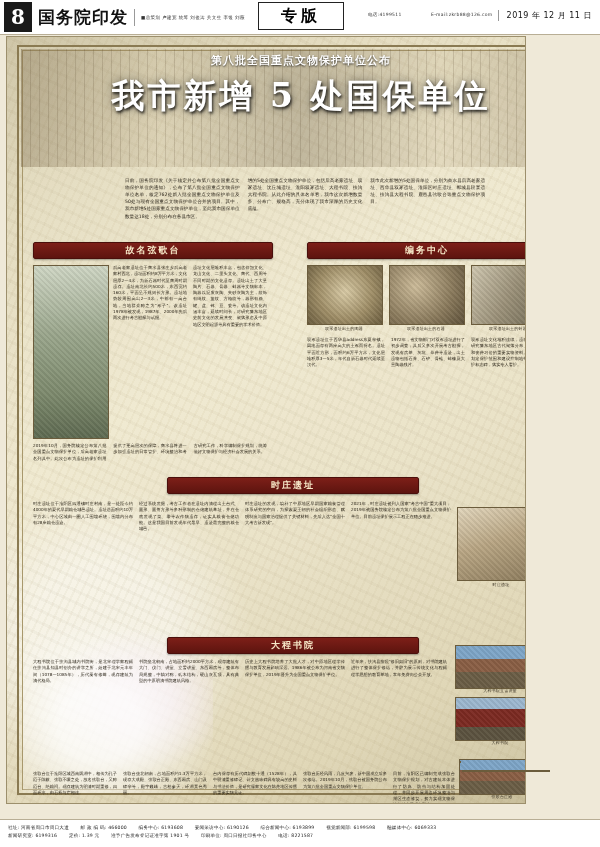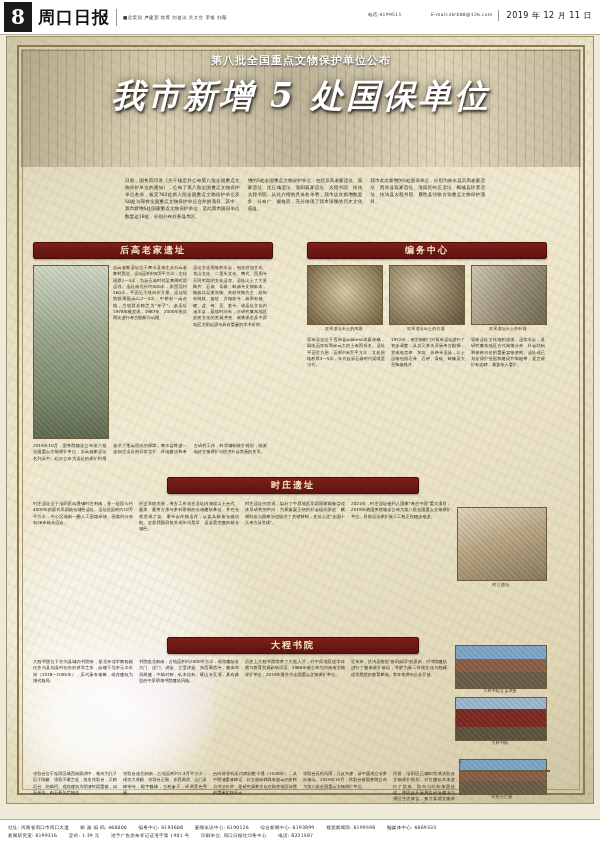--- a/index.html
+++ b/index.html
@@ -88,21 +88,21 @@
     font-size: 8px;
     color: #111;
     border-left: 1px solid #999;
     padding-left: 8px;
     letter-spacing: .5px;
   }
   
   .board {
     position: absolute;
     left: 6px; top: 36px;
-    width: 588px; height: 768px;
+    width: 520px; height: 768px;
     background:
       radial-gradient(circle at 18% 78%, rgba(255,255,255,.55) 0 70px, rgba(255,255,255,0) 150px),
       linear-gradient(150deg, #cfc6a8 0%, #e4dcc0 18%, #efe8cf 42%, #e8e0c5 62%, #ddd3b2 85%, #c9bf9c 100%);
     border: 1px solid #9c8f6c;
     box-sizing: border-box;
     overflow: hidden;
   }
   .board:before {
     content:"";
     position:absolute; inset:0;
@@ -150,21 +150,20 @@
     font-family: "DejaVu Serif", serif;
   }
   .headline {
     margin-top: 6px;
     font-size: 33px;
     font-weight: bold;
     color: #ffffff;
     letter-spacing: 3px;
     text-shadow: 1px 2px 3px rgba(0,0,0,.8), 0 0 10px rgba(0,0,0,.5);
     font-family: "DejaVu Serif", serif;
-    font-style: italic;
   }
   
   .lead {
     position: absolute;
     left: 118px; top: 140px;
     width: 360px;
     display: flex;
     gap: 8px;
     font-size: 4.6px;
     line-height: 1.55;
@@ -274,22 +273,23 @@
   .footer .row { white-space: nowrap; letter-spacing: .2px; }
   .footer .g { display:inline-block; margin-right: 10px; }
 </style>
 </head>
 <body>
 
 <div class="page">
 
   <div class="masthead">
     <div class="page-num">8</div>
-    <div class="paper-logo">周口日报</div>
+    <div class="paper-logo">国务院印发</div>
     <div class="staff-line">■总策划 卢建宽    统筹 刘俊涛 关文生 李银 刘薇</div>
+    <div class="special-box">专版</div>
     <div class="contact">
       <span>电话:4199511</span>
       <span class="sep"></span>
       <span>E-mail:zkrb88@126.com</span>
     </div>
     <div class="date">2019 年 12 月 11 日</div>
   </div>
 
   <div class="board">
     <div class="frame">
@@ -302,21 +302,21 @@
       <div class="kicker">第八批全国重点文物保护单位公布</div>
       <div class="headline">我市新增 5 处国保单位</div>
     </div>
 
     <div class="lead">
       <div>日前，国务院印发《关于核定并公布第八批全国重点文物保护单位的通知》，公布了第八批全国重点文物保护单位名单，核定762处新入批全国重点文物保护单位及50处与现有全国重点文物保护单位合并的项目。其中，我市新增5处国家重点文物保护单位，至此我市国保单位数量达18处，分别分布在各县市区。</div>
       <div>增的5处全国重点文物保护单位，包括后高老家遗址、双冢遗址、沈丘城遗址、淮阳双冢遗址、大程书院、扶沟大程书院。从此介绍的具体名单看，我市这次新增数量多、分布广、规格高，充分体现了我市深厚的历史文化底蕴。</div>
       <div>我市此次新增的5处国保单位，分别为商水县后高老家遗址、西华县双冢遗址、淮阳区时庄遗址、郸城县段寨遗址、扶沟县大程书院、鹿邑县弦歌台等重点文物保护项目。</div>
     </div>
 
-    <div class="sec-title" style="left:26px; top:205px; width:238px;">后高老家遗址</div>
+    <div class="sec-title" style="left:26px; top:205px; width:238px;">故名弦歌台</div>
 
     <div class="photo ph-jade grain" style="left:26px; top:228px; width:74px; height:172px;"></div>
 
     <div class="col-text" style="left:106px; top:228px; width:74px; height:175px;">后高老家遗址位于商水县张庄乡后高老家村西北，遗址面积约8万平方米，文化层厚2—4米，为新石器时代至商周时期遗存。遗址南北长约500米，东西宽约160米，平面呈不规则长方形。遗址地势较周围高出2—3米，中部有一高台地，当地群众称之为"冢子"。该遗址1978年被发现，1987年、2000年先后两次进行考古勘探与试掘。</div>
     <div class="col-text" style="left:186px; top:228px; width:74px; height:175px;">遗址文化层堆积丰富，包含仰韶文化、龙山文化、二里头文化、商代、西周等不同时期的文化遗存。遗址出土了大量陶片、石器、骨器、蚌器等文物标本，陶器以泥质灰陶、夹砂灰陶为主，纹饰有绳纹、篮纹、方格纹等，器形有鼎、罐、盆、钵、豆、瓮等。该遗址文化内涵丰富，延续时间长，对研究豫东地区史前文化的发展演变、聚落形态及中原地区文明起源等具有重要的学术价值。</div>
     <div class="col-text" style="left:26px; top:406px; width:234px; height:26px; column-count:3;">2019年10月，国务院核定公布第八批全国重点文物保护单位，后高老家遗址名列其中。此次公布为遗址的保护利用提供了更高层次的保障，商水县将进一步加强遗址的日常管护、环境整治和考古研究工作，科学编制保护规划，统筹做好文物保护与经济社会发展的关系。</div>
 
     <div class="sec-title" style="left:300px; top:205px; width:238px;">编务中心</div>
 
     <div class="photo ph-fossil grain" style="left:300px; top:228px; width:74px; height:58px;"></div>

